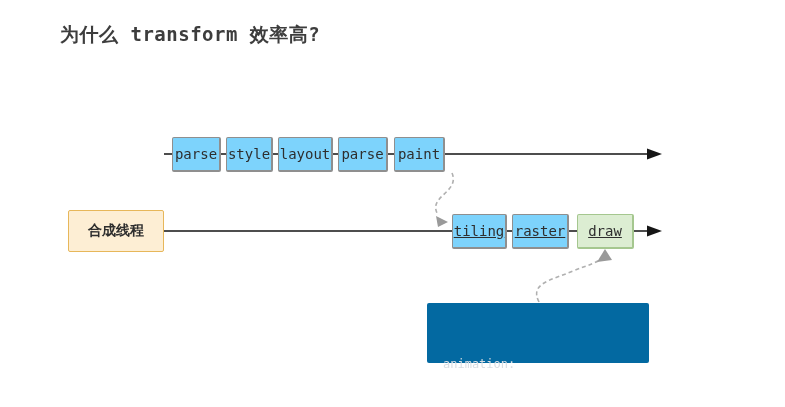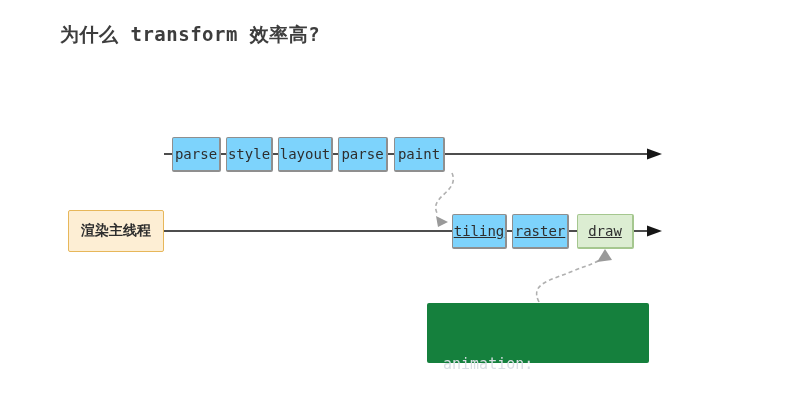--- a/index.html
+++ b/index.html
@@ -26,22 +26,22 @@
     position:absolute;top:137px;height:35px;box-sizing:border-box;
     background:#7dd3fc;border:1.5px solid #8f8f8f;border-radius:2px;
     display:flex;align-items:center;justify-content:center;
     font-size:14px;color:#2e2e2e;border-bottom-width:2px;border-right-width:2px;
     font-family:"DejaVu Sans Mono",monospace;
   }
   .stage.row2{top:214px;text-decoration:underline;}
   .stage.green{background:#dcedd2;border-color:#a5c78f;}
   .code-block{
     position:absolute;left:427px;top:303px;width:222px;height:60px;box-sizing:border-box;
-    background:#15803d;border-radius:2px;padding:9px 0 0 16px;
-    font-size:15px;line-height:21px;white-space:pre;
+    background:#0369a1;border-radius:2px;padding:9px 0 0 16px;
+    font-size:12px;line-height:21px;white-space:pre;
     font-family:"DejaVu Sans Mono",monospace;
   }
   .code-line{height:21px;margin-bottom:2px;}
   .tok-prop{color:#d8dee3;}
 </style>
 </head>
 <body>
 
 <div class="canvas">
 
@@ -68,21 +68,21 @@
     <path d="M662,231 L647,225.5 L647,236.5 Z" fill="#161616"></path>
 
     <path d="M452,173 C460,192 429,196 437,213" fill="none" stroke="#b0b0b0" stroke-width="1.6" stroke-dasharray="4 3"></path>
     <path d="M448,222 L436,216 L438,227 Z" fill="#9a9a9a"></path>
 
     <path d="M539,302 C529,283 552,280 573,271 C588,265 597,263 602,258" fill="none" stroke="#b0b0b0" stroke-width="1.6" stroke-dasharray="4 3"></path>
     <path d="M605,249 L597,262 L612,260 Z" fill="#9a9a9a"></path>
   </svg>
 
   <div class="thread-box thread-orange" style="left:68px;top:210px;">
-    <span>渲染主线程</span>
+    <span>合成线程</span>
   </div>
 
   <div class="stage" style="left:172px;width:49px;">parse</div>
   <div class="stage" style="left:226px;width:47px;">style</div>
   <div class="stage" style="left:278px;width:55px;">layout</div>
   <div class="stage" style="left:338px;width:50px;">parse</div>
   <div class="stage" style="left:394px;width:51px;">paint</div>
 
   <div class="stage row2" style="left:452px;width:55px;">tiling</div>
   <div class="stage row2" style="left:512px;width:57px;">raster</div>

